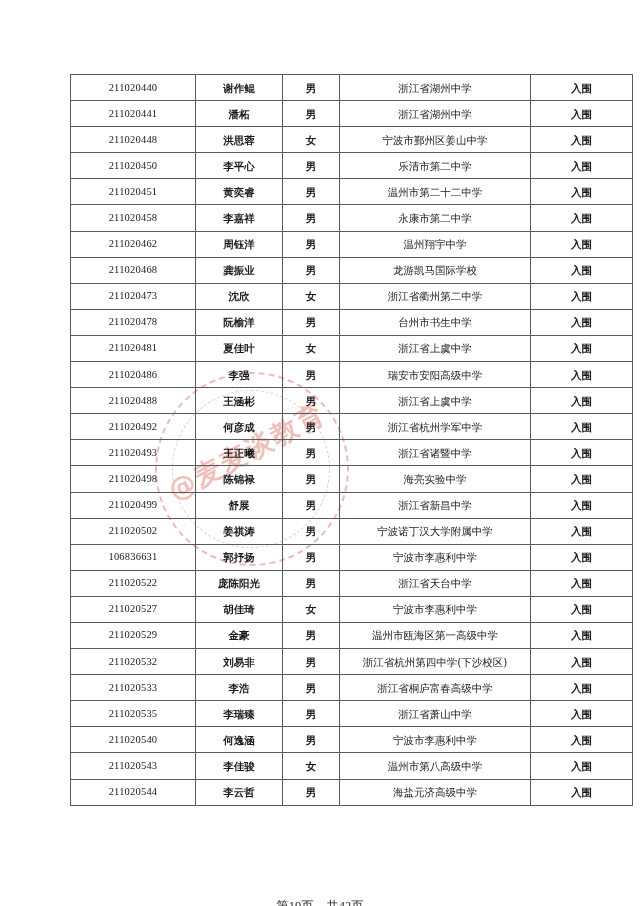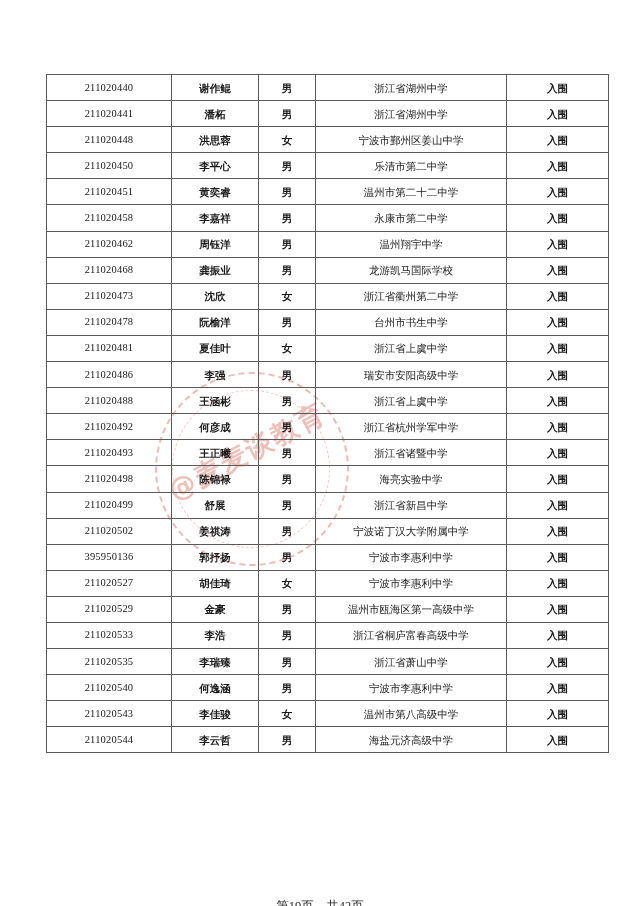--- a/index.html
+++ b/index.html
@@ -61,21 +61,21 @@
     letter-spacing: 2px;
     color: #edbdb7;
     transform: rotate(-28deg);
     white-space: nowrap;
     font-weight: 600;
   }
 
   
   .table-wrap {
     position: absolute;
-    left: 46px;
+    left: 70px;
     top: 74px;
     width: 517px;
     z-index: 10;
   }
   table.roster {
     border-collapse: collapse;
     width: 100%;
     table-layout: fixed;
   }
   table.roster td {
@@ -241,38 +241,52 @@
             <td class="c-status">入围</td>
           </tr>
           <tr>
             <td class="c-id">211020502</td>
             <td class="c-name">姜祺涛</td>
             <td class="c-sex">男</td>
             <td class="c-school">宁波诺丁汉大学附属中学</td>
             <td class="c-status">入围</td>
           </tr>
           <tr>
-            <td class="c-id">395950136</td>
+            <td class="c-id">106836631</td>
             <td class="c-name">郭抒扬</td>
             <td class="c-sex">男</td>
             <td class="c-school">宁波市李惠利中学</td>
+            <td class="c-status">入围</td>
+          </tr>
+          <tr>
+            <td class="c-id">211020522</td>
+            <td class="c-name">庞陈阳光</td>
+            <td class="c-sex">男</td>
+            <td class="c-school">浙江省天台中学</td>
             <td class="c-status">入围</td>
           </tr>
           <tr>
             <td class="c-id">211020527</td>
             <td class="c-name">胡佳琦</td>
             <td class="c-sex">女</td>
             <td class="c-school">宁波市李惠利中学</td>
             <td class="c-status">入围</td>
           </tr>
           <tr>
             <td class="c-id">211020529</td>
             <td class="c-name">金豪</td>
             <td class="c-sex">男</td>
             <td class="c-school">温州市瓯海区第一高级中学</td>
+            <td class="c-status">入围</td>
+          </tr>
+          <tr>
+            <td class="c-id">211020532</td>
+            <td class="c-name">刘易非</td>
+            <td class="c-sex">男</td>
+            <td class="c-school">浙江省杭州第四中学(下沙校区)</td>
             <td class="c-status">入围</td>
           </tr>
           <tr>
             <td class="c-id">211020533</td>
             <td class="c-name">李浩</td>
             <td class="c-sex">男</td>
             <td class="c-school">浙江省桐庐富春高级中学</td>
             <td class="c-status">入围</td>
           </tr>
           <tr>

